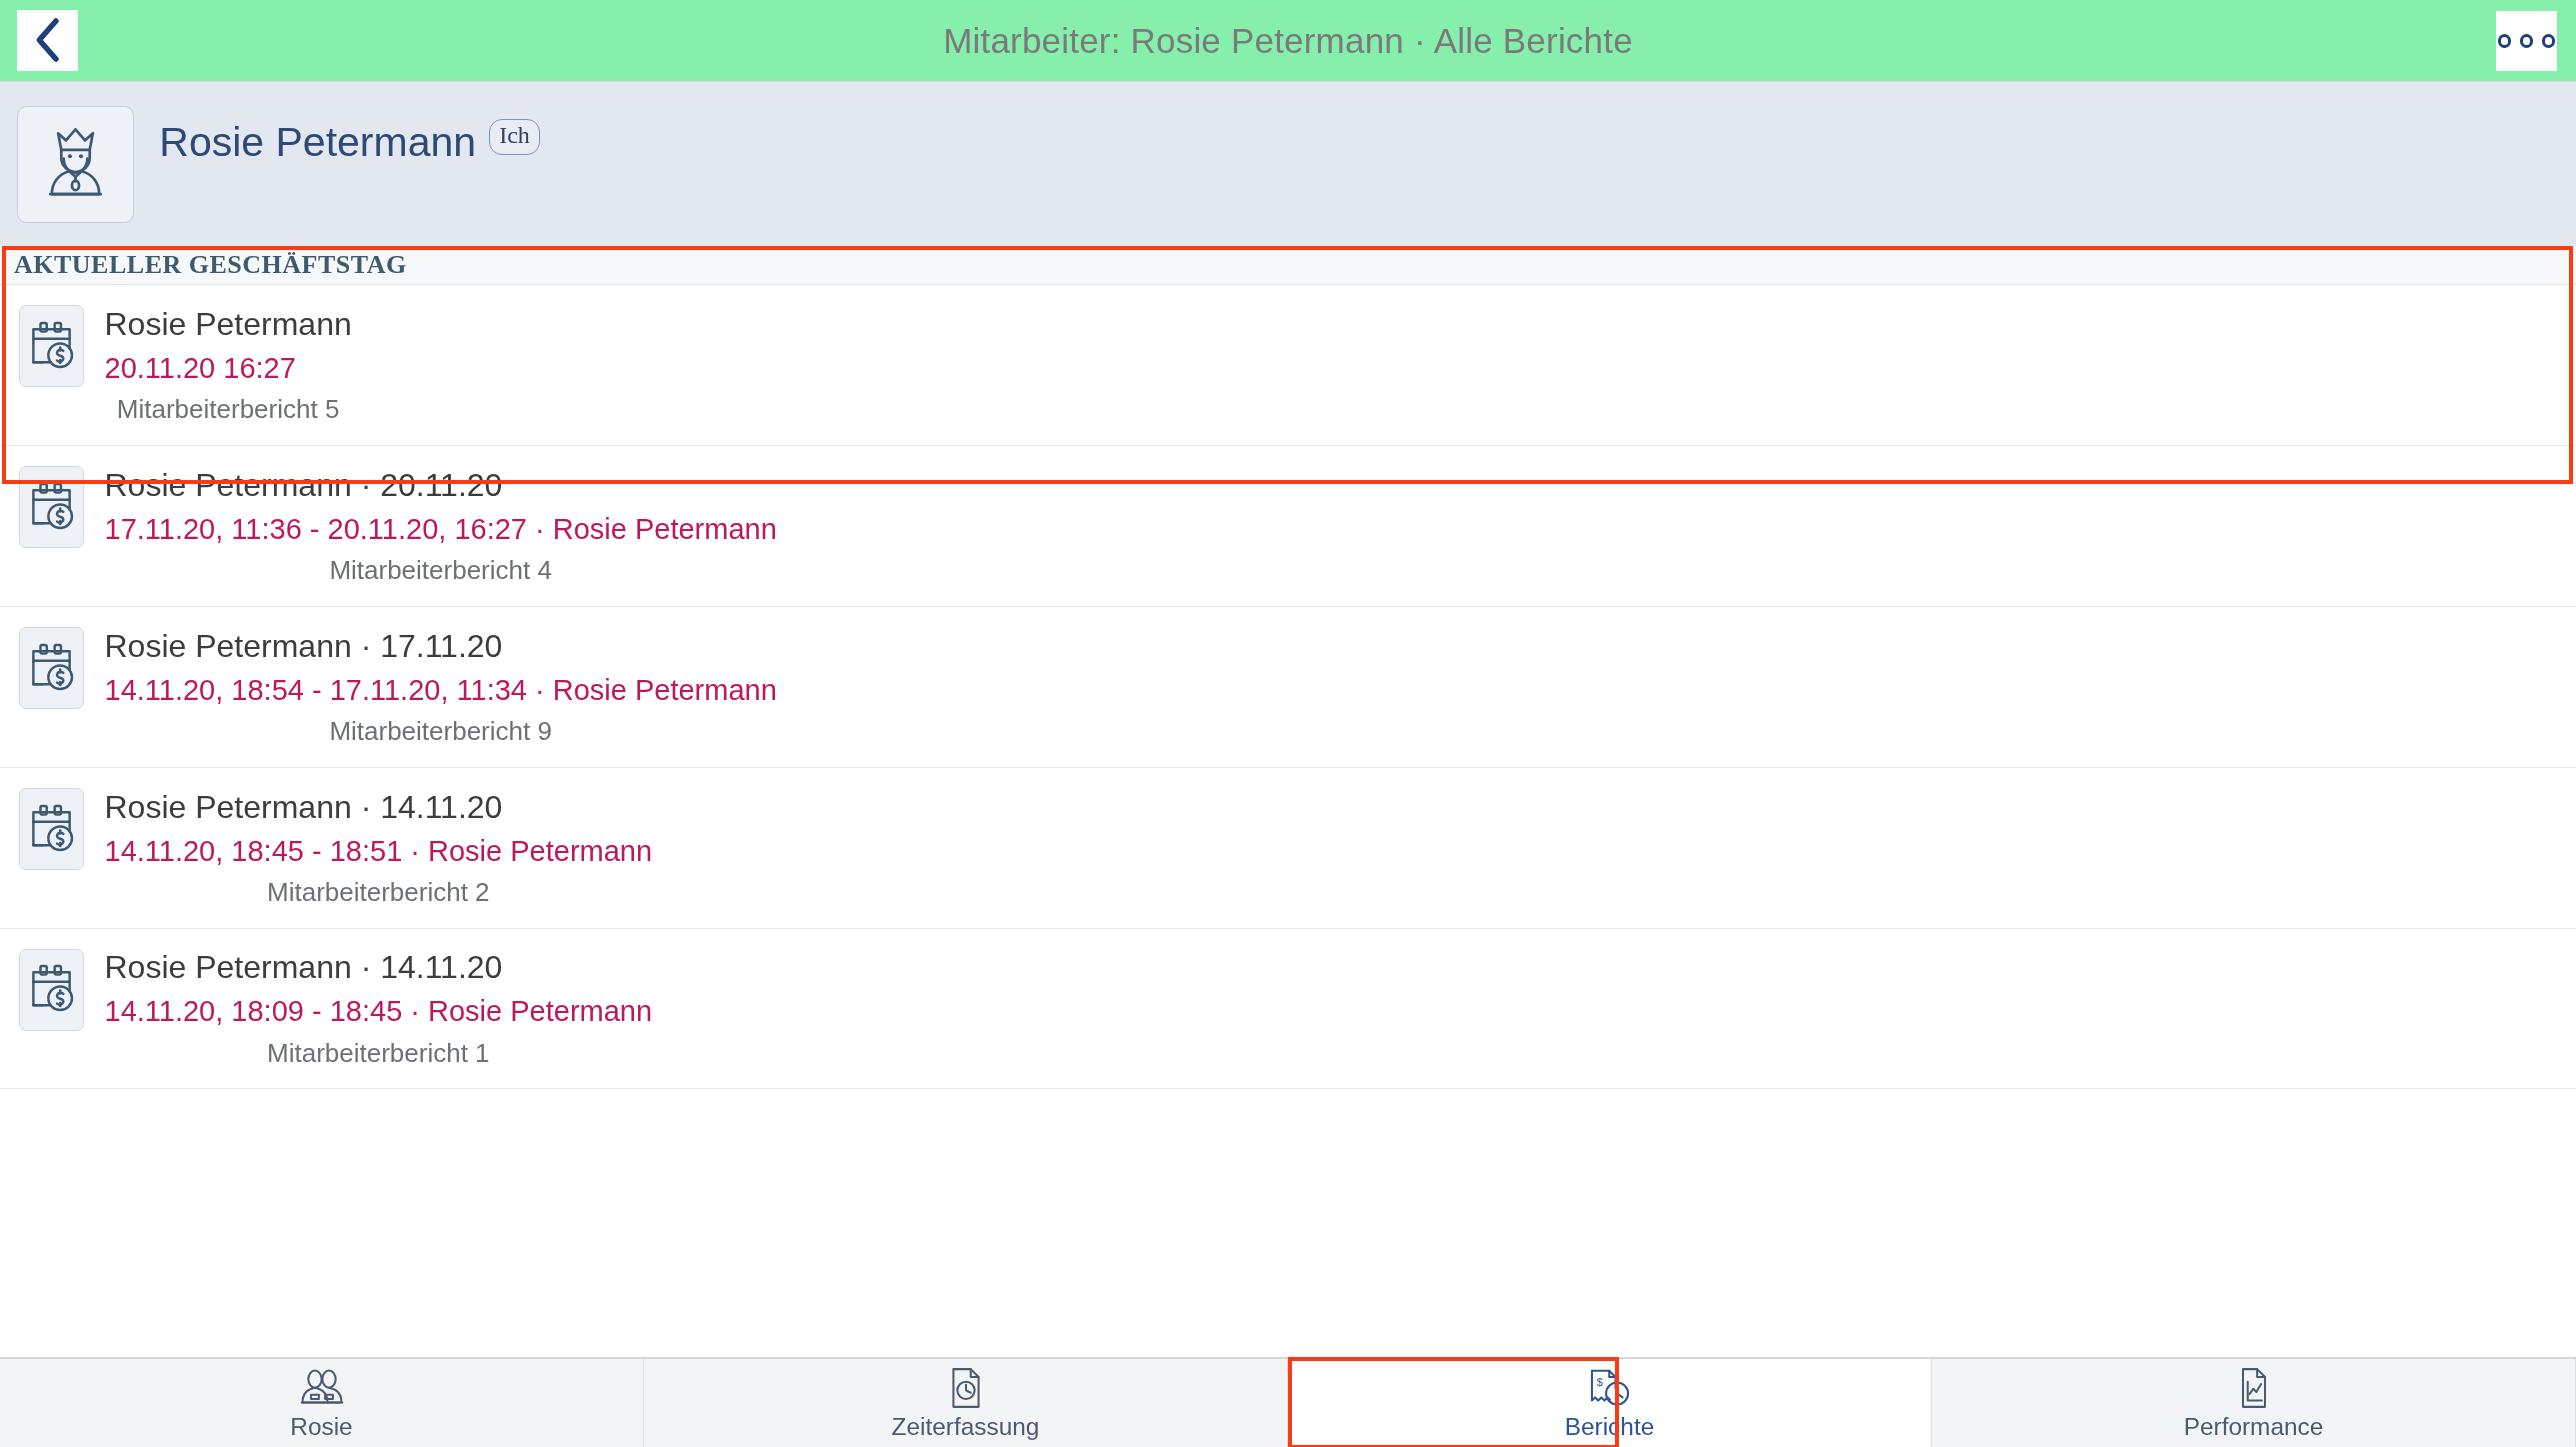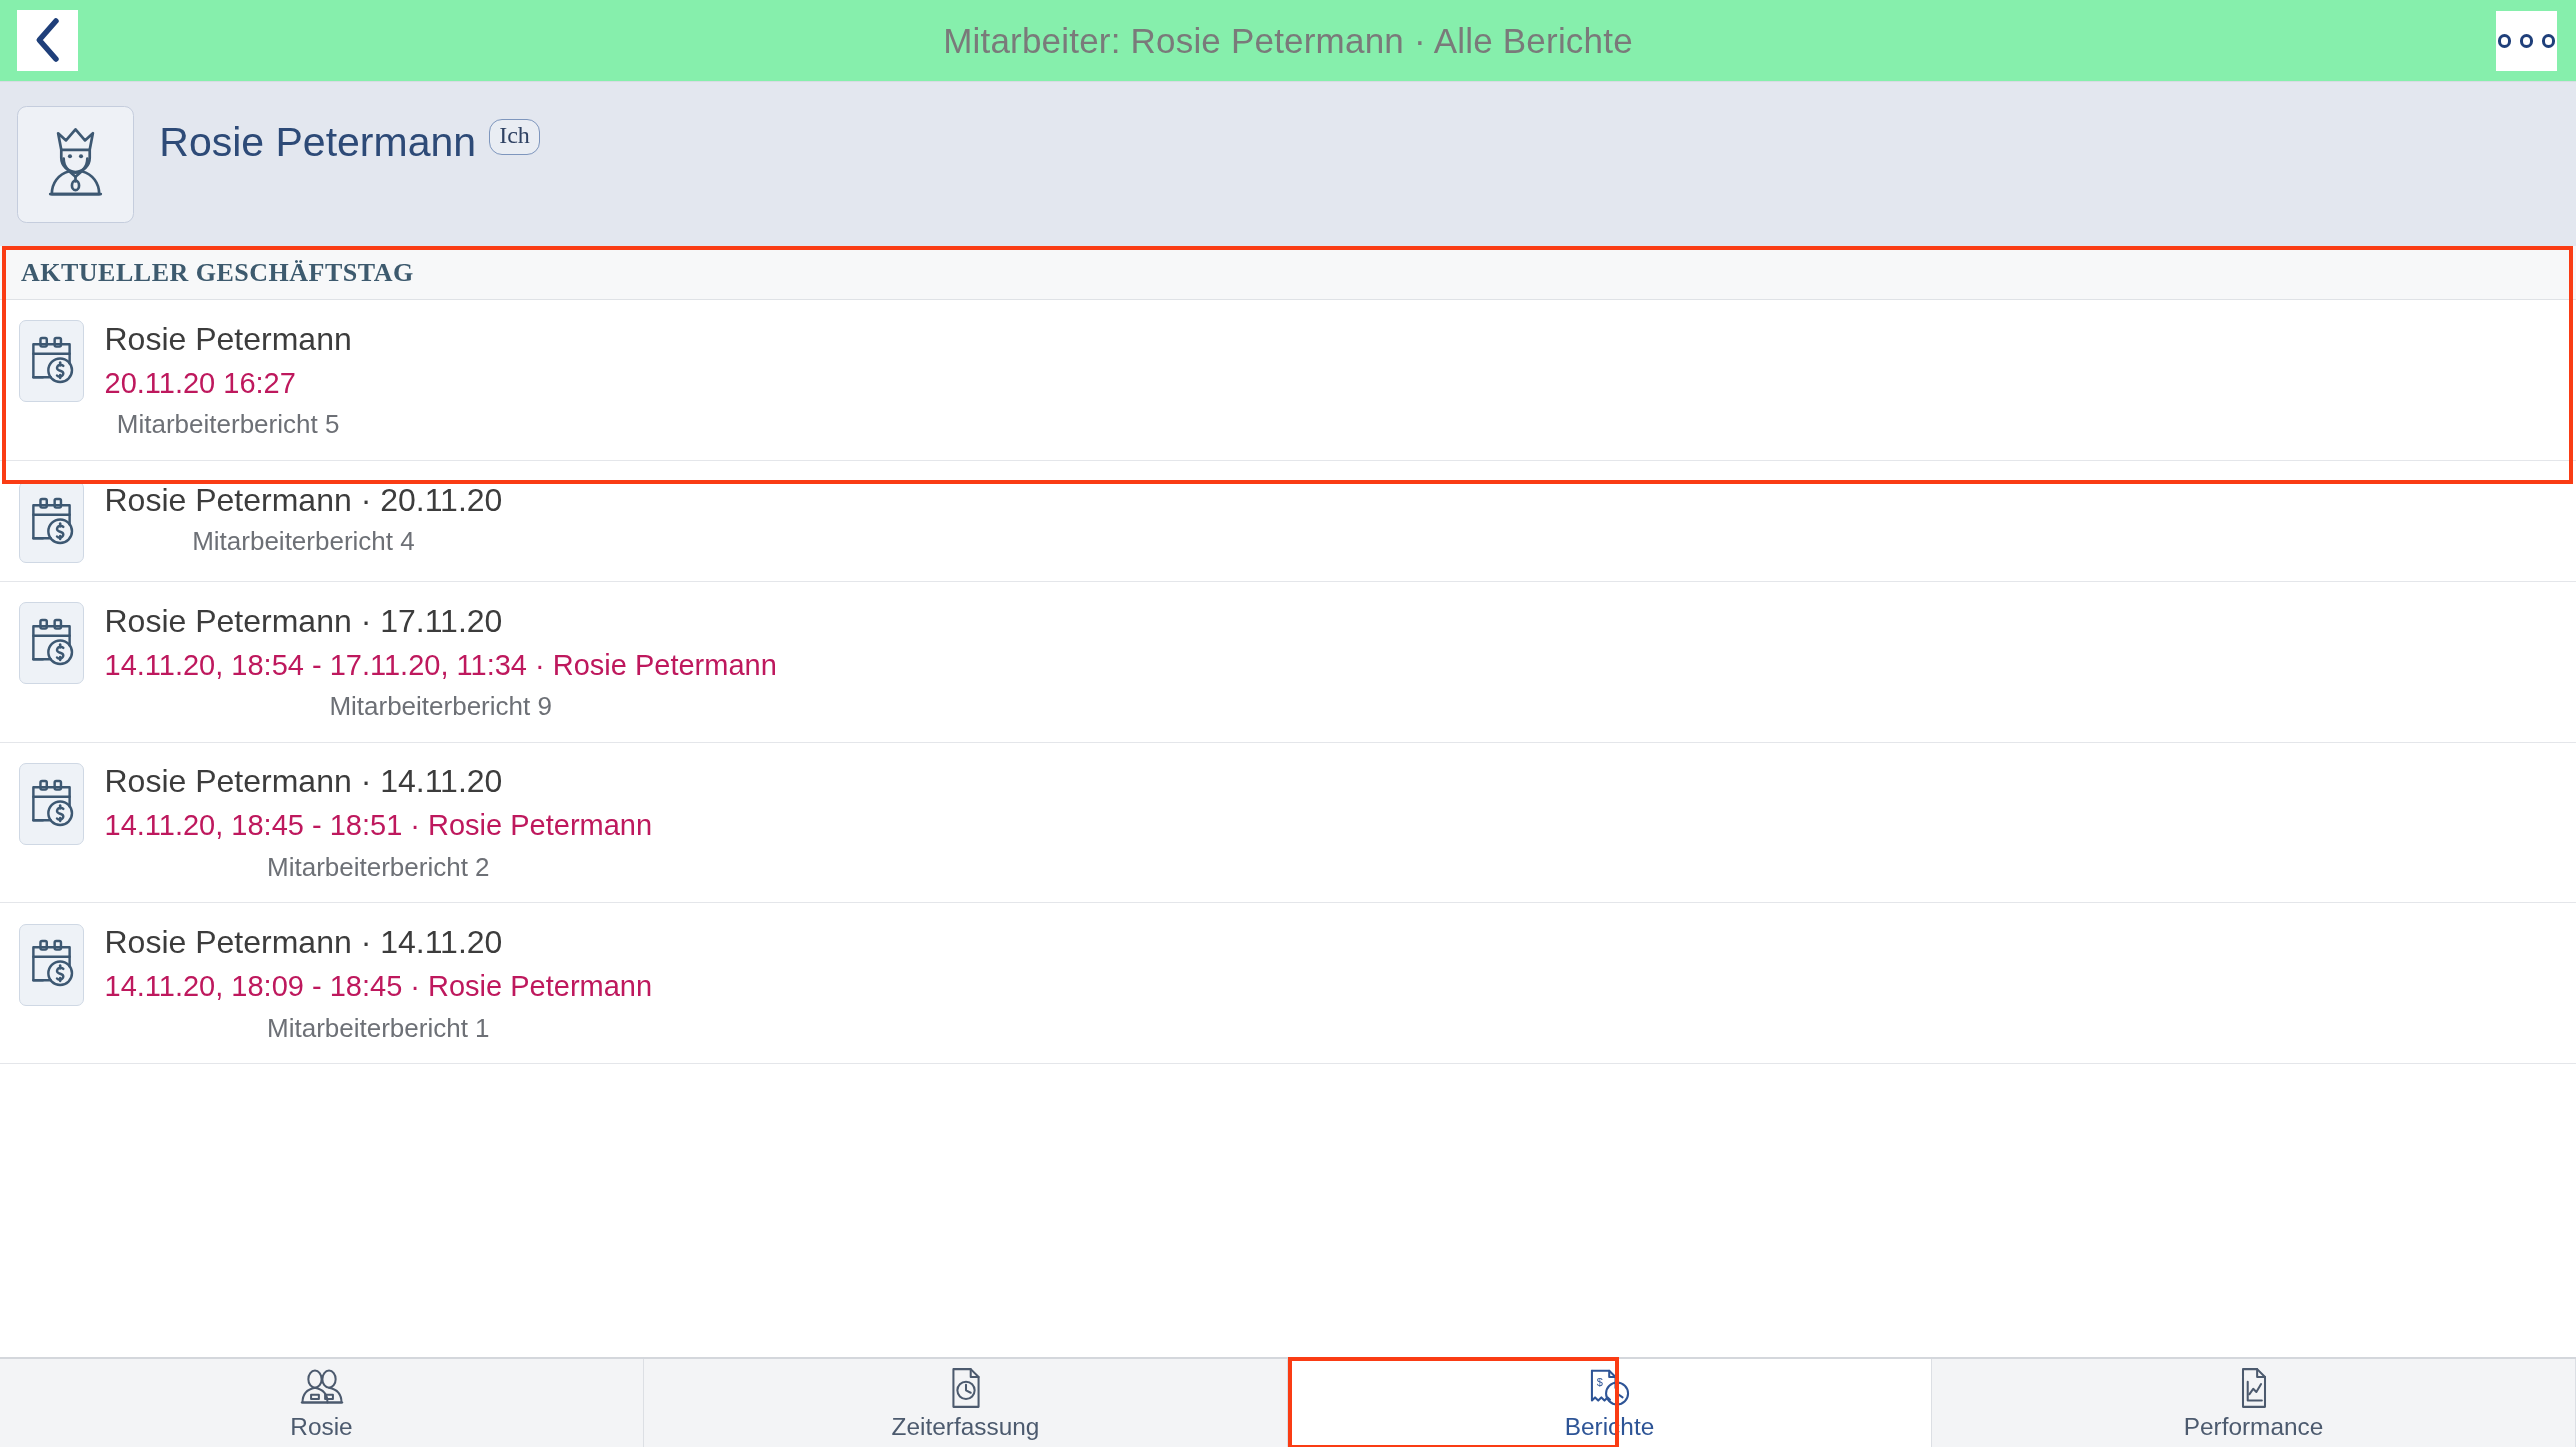--- a/index.html
+++ b/index.html
@@ -83,23 +83,23 @@
     font-family: "Liberation Serif", serif;
     line-height: 1.05;
   }
 
   
   .content { flex: 1 1 auto; position: relative; background:#ffffff; }
 
   .section-header {
     background: #f7f8f9;
     border-bottom: 1.6px solid #dfe2e6;
-    height: 54px;
+    height: 39px;
     display: flex; align-items: center;
-    padding-left: 21px;
+    padding-left: 14px;
   }
   .section-header-label {
     font-family: "Liberation Serif", serif;
     font-size: 26px; font-weight: 700;
     color: #3d5a6e; letter-spacing: 0.5px;
   }
 
   .list-row {
     display: flex; align-items: flex-start;
     padding: 17.3px 12.6px 17.3px 19px;
@@ -261,20 +261,21 @@
                 <circle cx="42" cy="46" r="15"></circle>
               <path d="M46 40.5 a4.6 4.6 0 0 0 -8 2.6 c0 4.6 8 2.6 8 7 a4.6 4.6 0 0 1 -8 2.6"></path>
               <line x1="42" y1="36" x2="42" y2="40"></line>
                 <line x1="42" y1="52" x2="42" y2="56"></line>
             </g>
           </svg>
         </span>
       </div>
       <div class="row-text">
         <div class="row-title">Rosie Petermann · 20.11.20</div>
+        <div class="row-sub">17.11.20, 11:36 - 20.11.20, 16:27 · Rosie Petermann</div>
         <div class="row-meta">Mitarbeiterbericht 4</div>
       </div>
     </div>
 
     <div class="list-row">
       <div class="row-icon-tile">
         <span>
           <svg width="49" height="52" viewBox="0 0 62 66">
             <g fill="none" stroke="#3d5872" stroke-width="3.1" stroke-linejoin="round" stroke-linecap="round">
               <path d="M8 13 h46 v12 h-46 z"></path>

